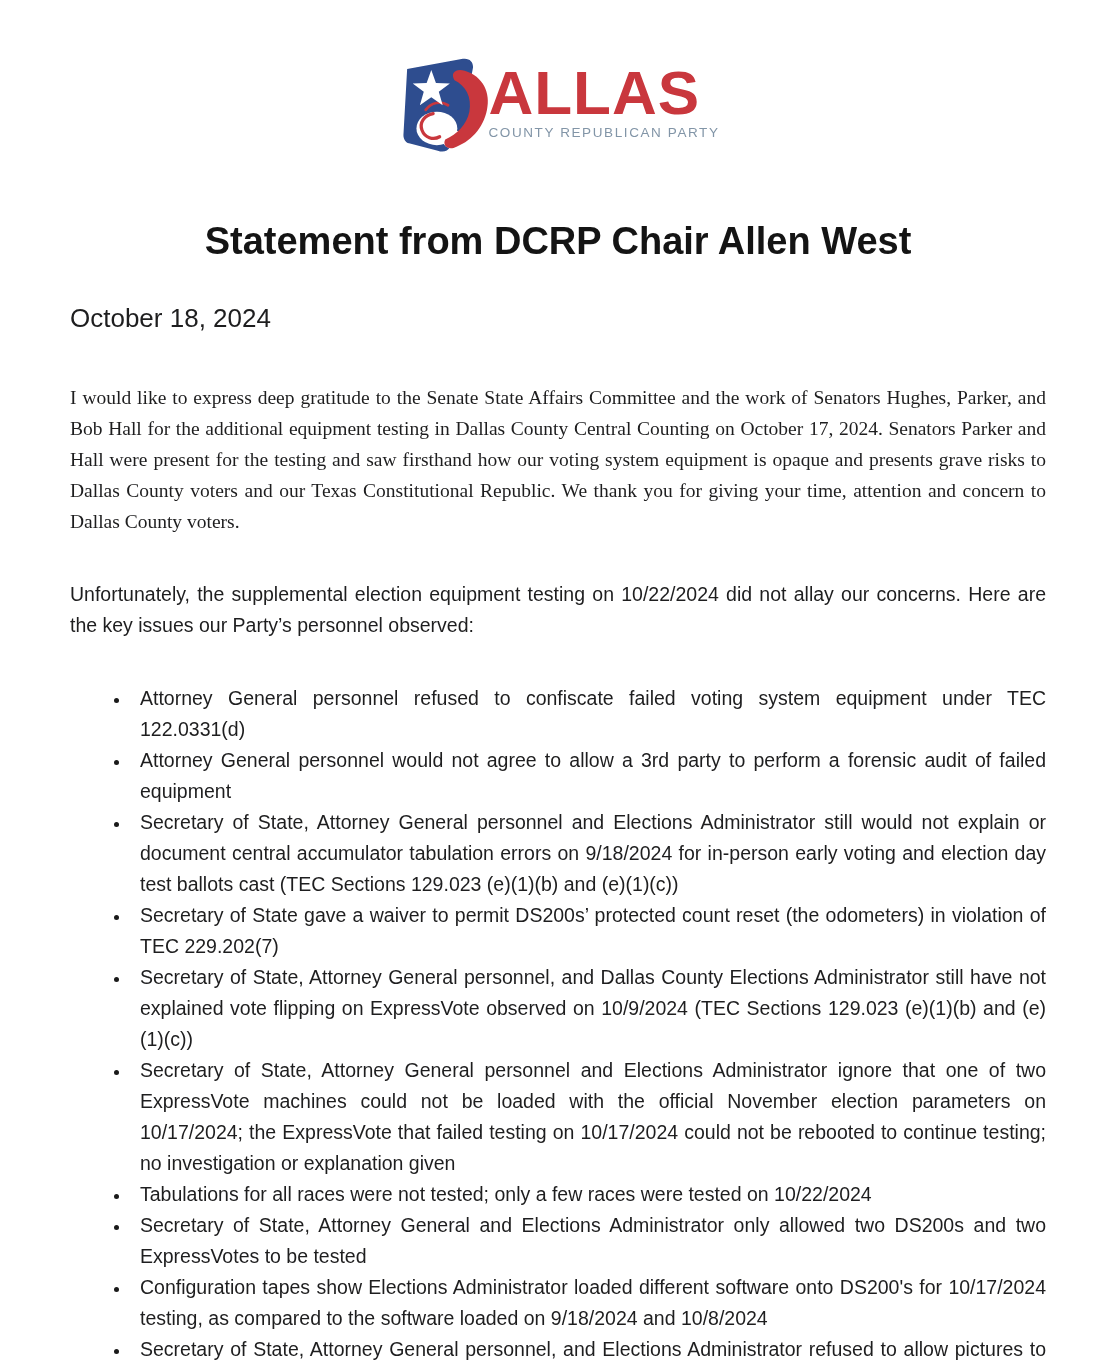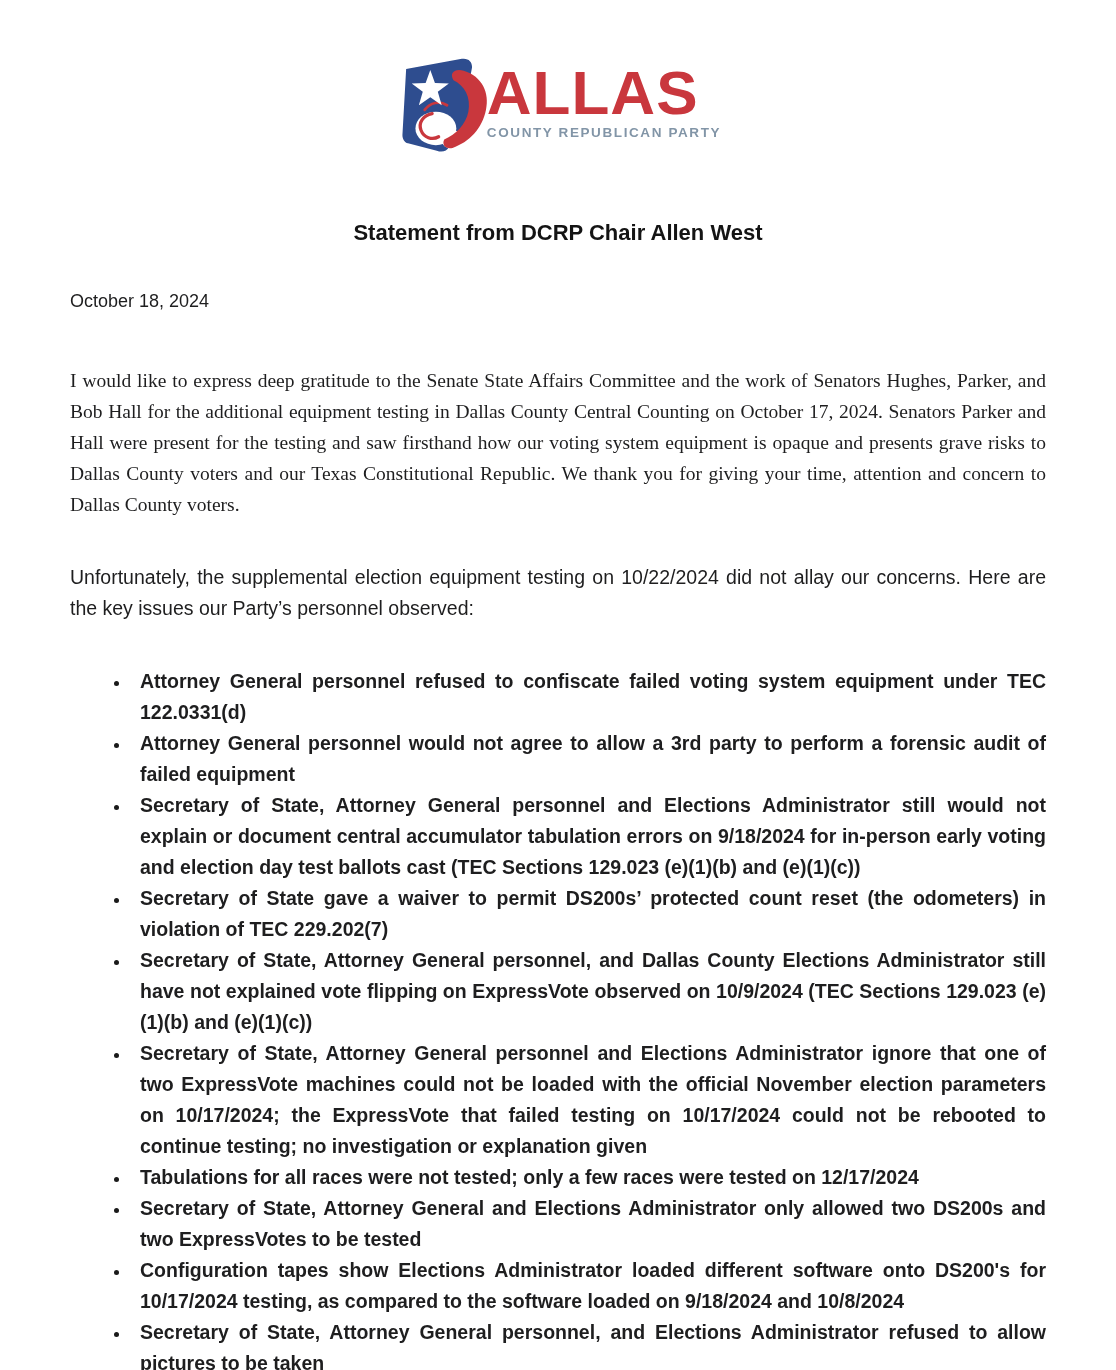--- a/index.html
+++ b/index.html
@@ -39,33 +39,33 @@
     font-weight: 700;
     letter-spacing: 1px;
     color: #c9373d;
   }
   .logo-subtitle {
     font-size: 13.5px;
     letter-spacing: 1.6px;
     color: #8295a7;
     margin-top: 3px;
     align-self: flex-end;
-    font-weight: 700;
+    font-weight: 400;
   }
   
   .title {
     text-align: center;
-    font-size: 22px;
+    font-size: 38px;
     font-weight: 700;
     color: #141414;
     margin: 56px 0 0 0;
   }
   .date {
     margin: 40px 0 0 0;
-    font-size: 18px;
+    font-size: 26px;
     line-height: 31px;
   }
   .para {
     font-size: 19.5px;
     line-height: 31px;
     text-align: justify;
     margin: 0;
   }
   .para-1 { margin-top: 48px; font-family: Liberation Serif, serif; }
   .para-2 { margin-top: 42px; }
@@ -73,21 +73,20 @@
     margin: 42px 0 0 0;
     padding: 0 0 0 60px;
     list-style: disc;
   }
   .bullets li {
     font-size: 19.5px;
     line-height: 31px;
     text-align: justify;
     padding-left: 10px;
     margin: 0;
-    font-weight: bold;
   }
   .bullets li::marker {
     color: #1a1a1a;
     font-size: 16px;
   }
 </style>
 </head>
 <body>
 
 <div class="page">
@@ -125,19 +124,19 @@
 
   <p class="para para-2">Unfortunately, the supplemental election equipment testing on 10/22/2024 did not allay our concerns.  Here are the key issues our Party’s personnel observed:</p>
 
   <ul class="bullets">
     <li>Attorney General personnel refused to confiscate failed voting system equipment under TEC 122.0331(d)</li>
     <li>Attorney General personnel would not agree to allow a 3rd party to perform a forensic audit of failed equipment</li>
     <li>Secretary of State, Attorney General personnel and Elections Administrator still would not explain or document central accumulator tabulation errors on 9/18/2024 for in-person early voting and election day test ballots cast (TEC Sections 129.023 (e)(1)(b) and (e)(1)(c))</li>
     <li>Secretary of State gave a waiver to permit DS200s’ protected count reset (the odometers) in violation of TEC 229.202(7)</li>
     <li>Secretary of State, Attorney General personnel, and Dallas County Elections Administrator still have not explained vote flipping on ExpressVote observed on 10/9/2024 (TEC Sections 129.023 (e)(1)(b) and (e)(1)(c))</li>
     <li>Secretary of State, Attorney General personnel and Elections Administrator ignore that one of two ExpressVote machines could not be loaded with the official November election parameters on 10/17/2024; the ExpressVote that failed testing on 10/17/2024 could not be rebooted to continue testing; no investigation or explanation given</li>
-    <li>Tabulations for all races were not tested; only a few races were tested on 12/17/2024</li>
+    <li>Tabulations for all races were not tested; only a few races were tested on 10/22/2024</li>
     <li>Secretary of State, Attorney General and Elections Administrator only allowed two DS200s and two ExpressVotes to be tested</li>
     <li>Configuration tapes show Elections Administrator loaded different software onto DS200's for 10/17/2024 testing, as compared to the software loaded on 9/18/2024 and 10/8/2024</li>
     <li>Secretary of State, Attorney General personnel, and Elections Administrator refused to allow pictures to be taken</li>
   </ul>
 
 </div>
 
 </body></html>

